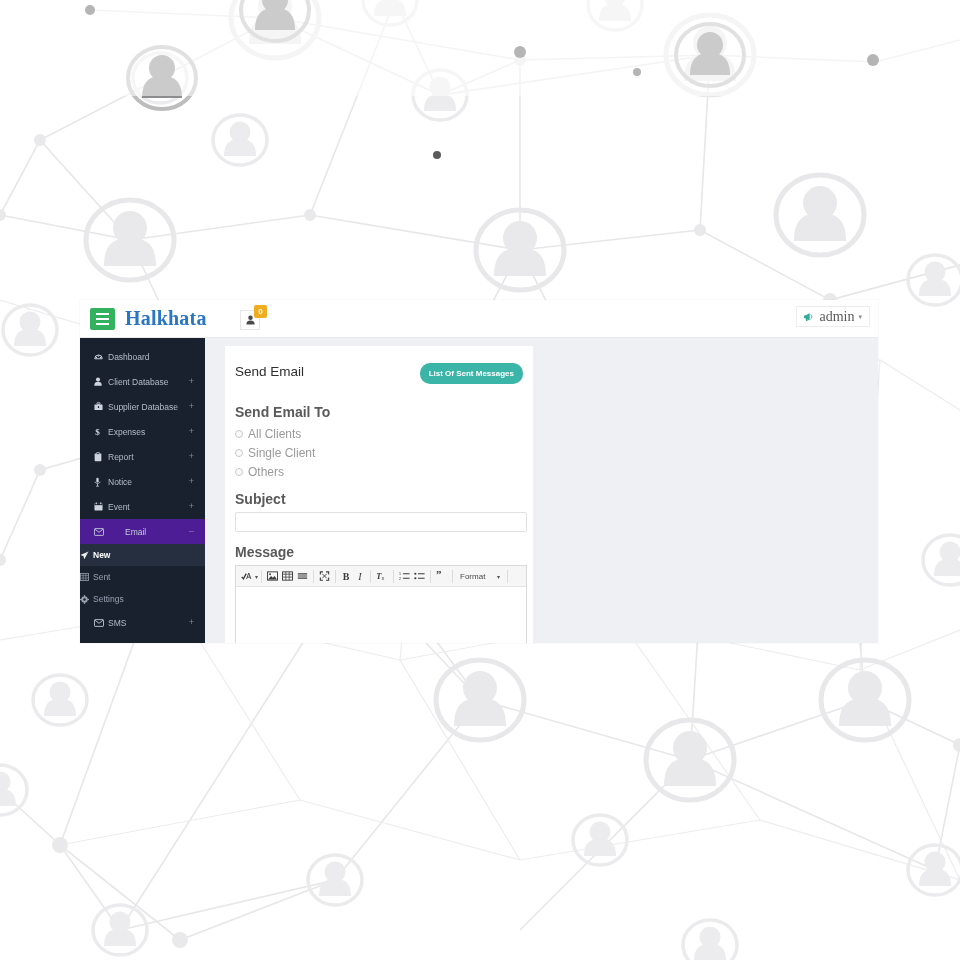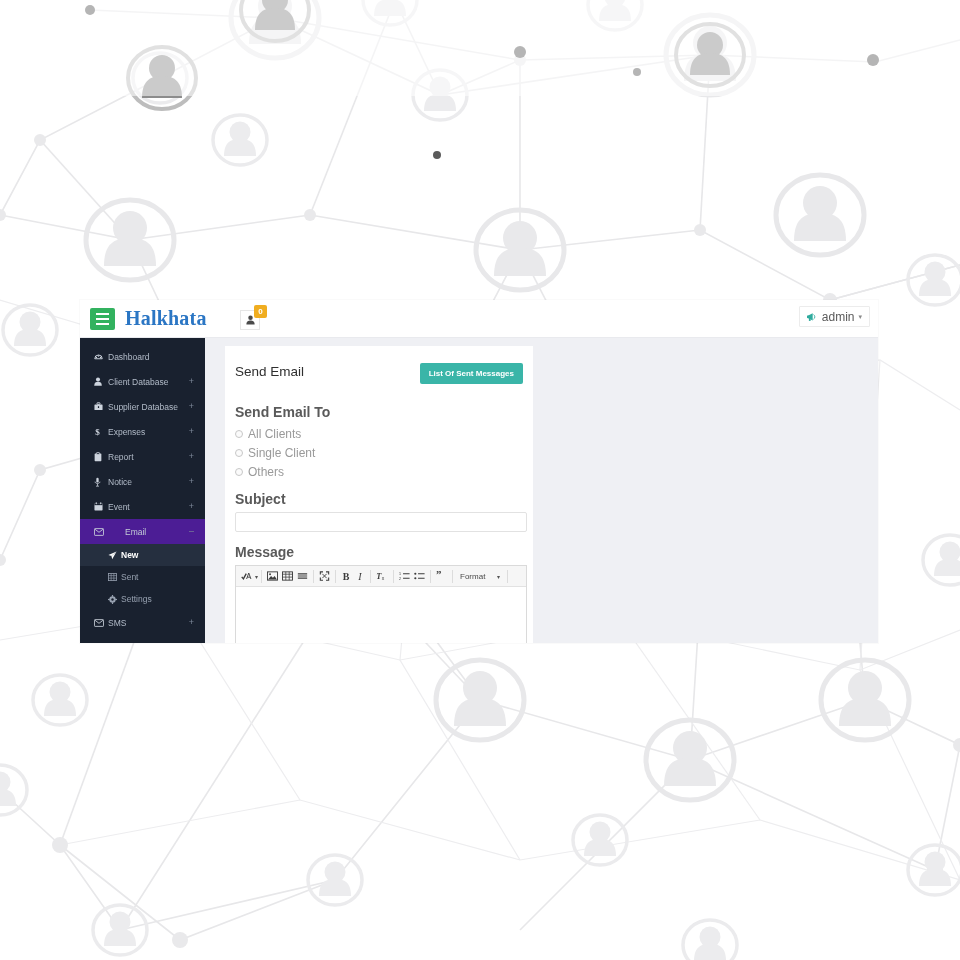--- a/index.html
+++ b/index.html
@@ -114,22 +114,23 @@
     padding: 0 7px;
     background: #ffffff;
     border: 1px solid #ececec;
     display: flex;
     align-items: center;
     gap: 4px;
     cursor: pointer;
     border-radius: 1px;
   }
   #admin-menu .label {
-    font-size: 12px;
+    font-size: 14px;
     color: #5a5a5a;
+    font-family: Liberation Serif, serif;
   }
   #admin-menu .caret {
     font-size: 7px;
     color: #8a8a8a;
   }
 
   
   #app-body {
     position: relative;
     height: 305px;
@@ -174,21 +175,20 @@
     color: #c3cbd6;
     gap: 17px;
   }
 
   .subnav { background: #19212f; }
   .subnav-item {
     position: relative;
     display: flex;
     align-items: center;
     height: 22px;
-    padding-left: 28px;
     color: #97a1b0;
     font-size: 8.5px;
     cursor: pointer;
   }
   .subnav-item .nav-icon {
     width: 13px;
     display: inline-flex;
     align-items: center;
     color: #97a1b0;
     font-size: 8px;
@@ -228,21 +228,21 @@
   }
   #sent-messages-button {
     position: absolute;
     right: 0; top: 1px;
     background: #3ab5a8;
     color: #ffffff;
     font-size: 8px;
     font-weight: bold;
     padding: 6px 9px;
     border: none;
-    border-radius: 2px;
+    border-radius: 10px;
     cursor: pointer;
     white-space: nowrap;
   }
 
   .field-label {
     margin: 12px 0 7px 4px;
     font-size: 14px;
     font-weight: bold;
     color: #5a5a5a;
   }

